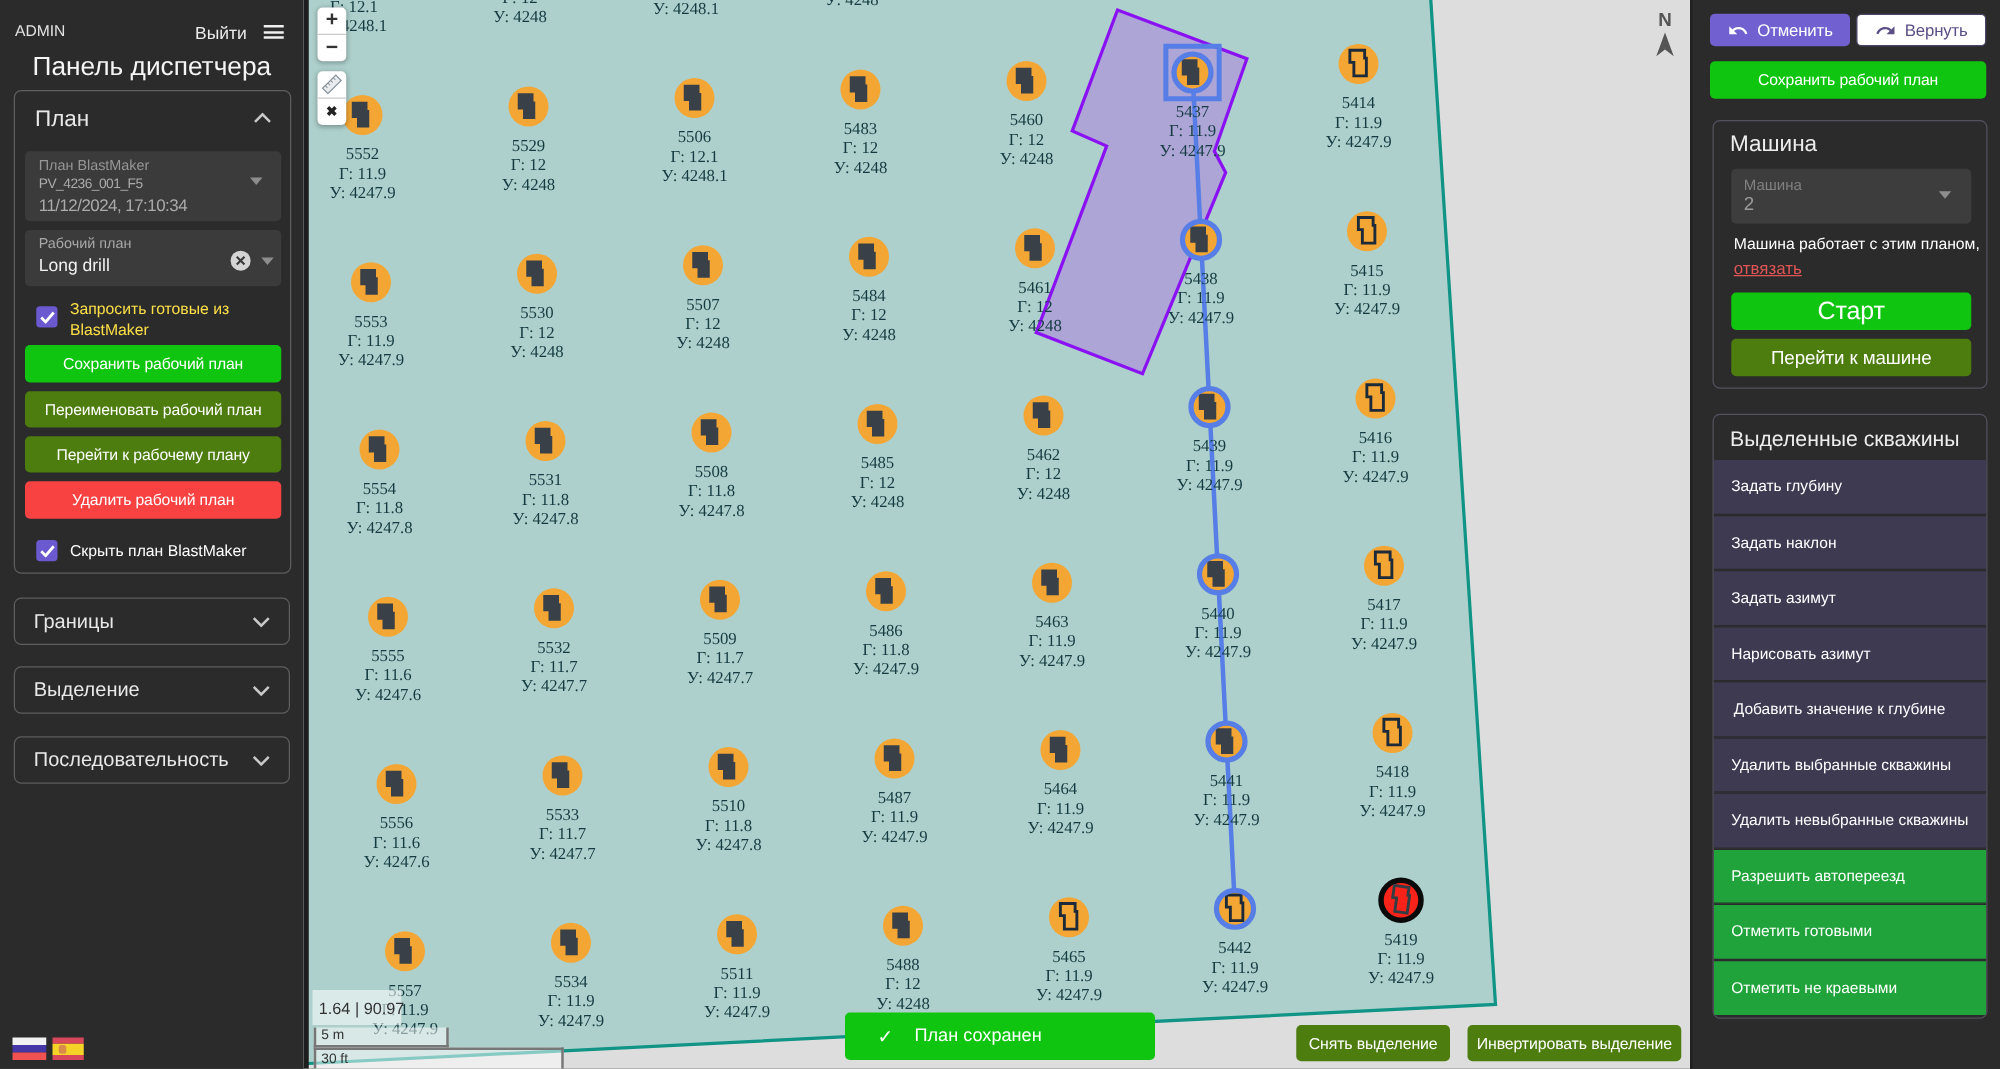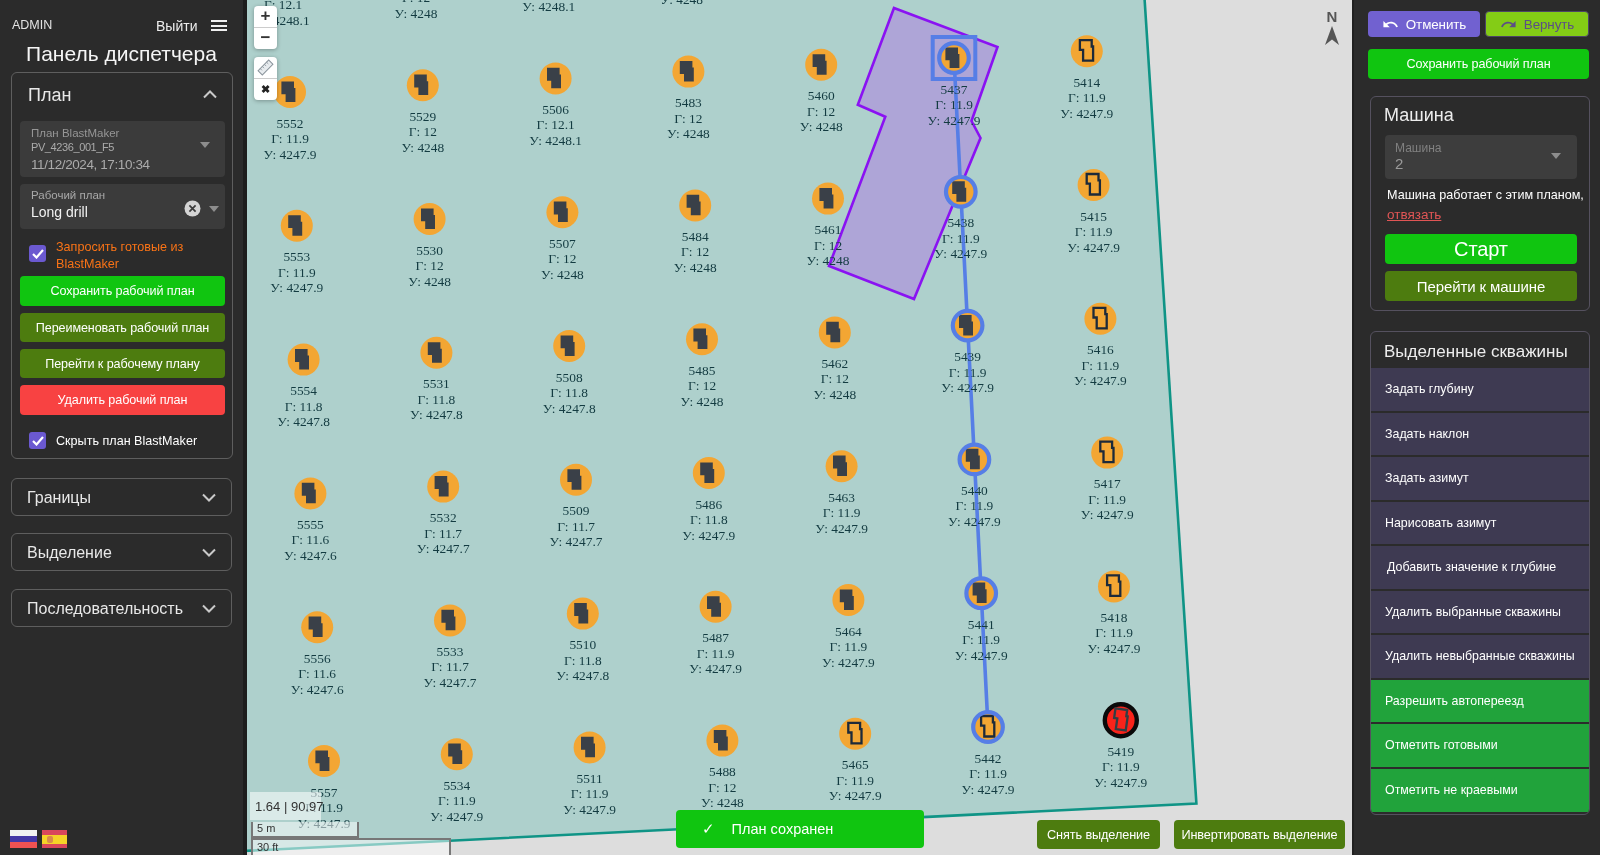--- a/index.html
+++ b/index.html
@@ -63,21 +63,21 @@
           <path d="M5.4,5.4 L11.6,11.6 M11.6,5.4 L5.4,11.6" stroke="#3b3b3b" stroke-width="1.7"></path>
         </svg>
       <div class="abs caret" style="left:189px;top:22px;"></div>
     </div>
 
     <div class="abs chk" style="left:17px;top:172px;">
         <svg width="12" height="10" viewBox="0 0 12 10">
           <polyline points="1,5 4.5,8.5 11,1" fill="none" stroke="#fff" stroke-width="2.2"></polyline>
         </svg>
       </div>
-    <div class="abs" style="left:44px;top:166px;font-size:12.6px;color:#f97316;line-height:17.3px;">Запросить готовые из<br>BlastMaker</div>
+    <div class="abs" style="left:44px;top:166px;font-size:12.6px;color:#fde047;line-height:17.3px;">Запросить готовые из<br>BlastMaker</div>
 
     <div class="abs btn grn" style="left:8px;top:203px;width:205px;height:30px;">Сохранить рабочий план</div>
 
     <div class="abs btn prp" style="left:8px;top:240px;width:205px;height:29px;">Переименовать рабочий план</div>
 
     <div class="abs btn prp" style="left:8px;top:276px;width:205px;height:29px;">Перейти к рабочему плану</div>
 
     <div class="abs btn" style="left:8px;top:312px;width:205px;height:30px;background:#f84242;">Удалить рабочий план</div>
 
     <div class="abs chk" style="left:17px;top:359px;">
@@ -623,21 +623,21 @@
   <div class="abs btn prp" style="left:931px;top:820px;width:171px;height:29px;font-size:12.7px;">Инвертировать выделение</div>
 </div>
 
 <div class="abs" style="left:1352px;top:0;width:248px;height:855px;background:#2b2b2b;border-left:2px solid #202020;">
 
   <div class="abs btn" style="left:14px;top:11px;width:112px;height:26px;background:#7161d0;font-size:13.4px;">
     <svg width="17" height="17" viewBox="0 0 24 24" style="margin-right:7px;">
         <path d="M12.5 8c-2.65 0-5.05.99-6.9 2.6L2 7v9h9l-3.62-3.62c1.39-1.16 3.16-1.88 5.12-1.88 3.54 0 6.55 2.31 7.6 5.5l2.37-.78C21.08 11.03 17.15 8 12.5 8z" fill="#fff"></path>
       </svg>Отменить</div>
 
-  <div class="abs btn" style="left:131px;top:11px;width:104px;height:26px;background:#84cc16;border:1.5px solid #4c4467;color:#5b4f86;font-size:13.4px;align-items:center;">
+  <div class="abs btn" style="left:131px;top:11px;width:104px;height:26px;background:#ffffff;border:1.5px solid #4c4467;color:#5b4f86;font-size:13.4px;align-items:center;">
     <svg width="17" height="17" viewBox="0 0 24 24" style="margin-right:7px;">
         <path d="M18.4 10.6C16.55 8.99 14.15 8 11.5 8c-4.65 0-8.58 3.03-9.96 7.22L3.9 16c1.05-3.19 4.05-5.5 7.6-5.5 1.95 0 3.73.72 5.12 1.88L13 16h9V7l-3.6 3.6z" fill="#5b4f86"></path>
       </svg>Вернуть</div>
 
   <div class="abs btn grn" style="left:14px;top:49px;width:221px;height:30px;">Сохранить рабочий план</div>
 
   <div class="panel" style="left:16px;top:96px;width:220px;height:215px;border-color:#55515f;">
 
     <div class="abs" style="left:13px;top:8px;font-size:18px;color:#ededed;">Машина</div>
 

